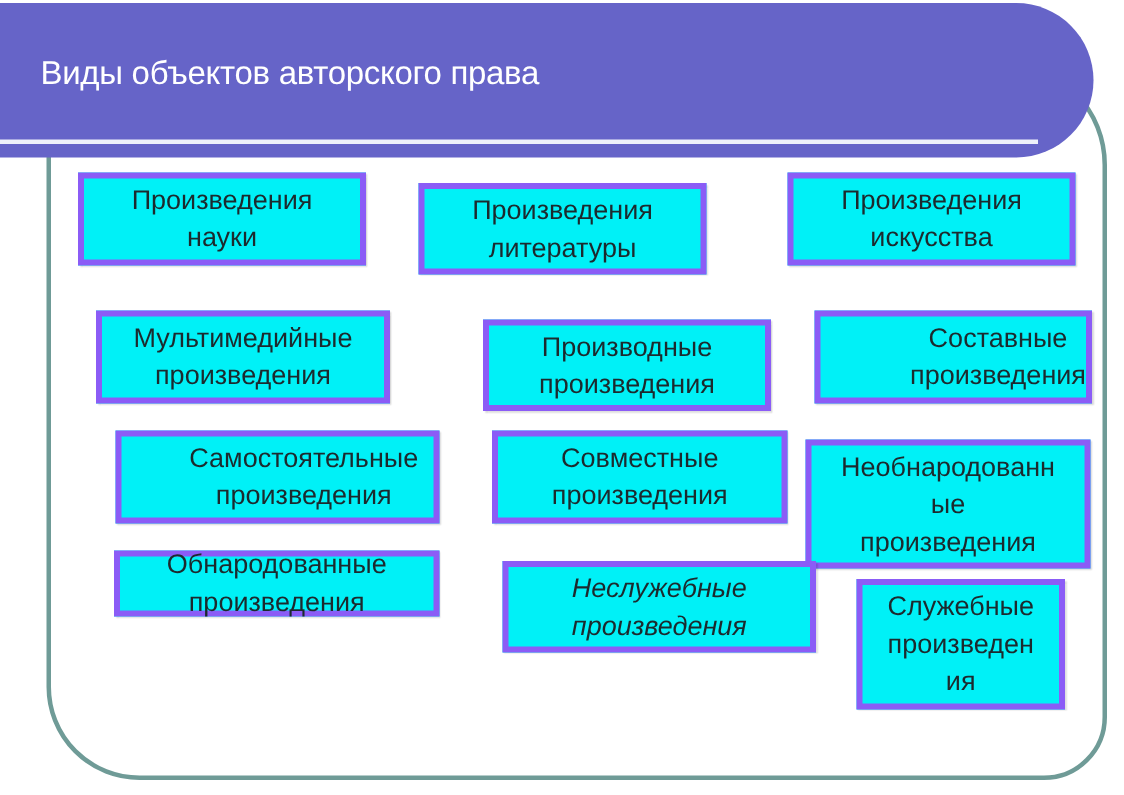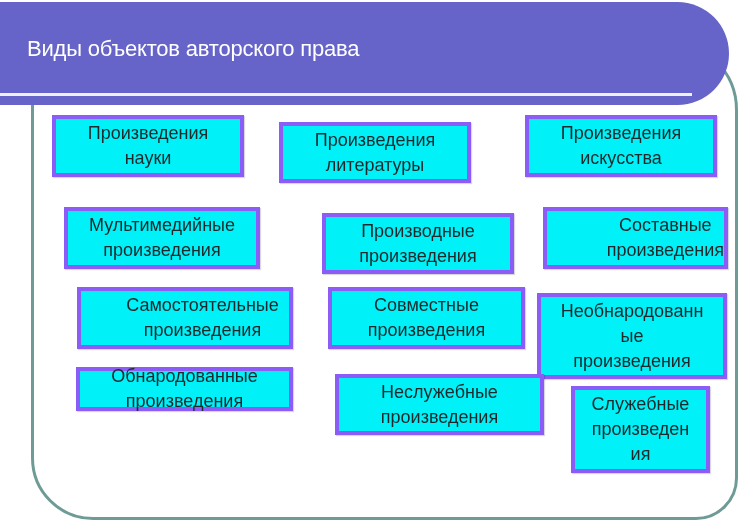--- a/index.html
+++ b/index.html
@@ -86,21 +86,21 @@
 <div class="box" style="left:537px;top:293px;width:190px;height:86px;">
   <span>Необнародованн
 ые
 произведения</span>
 </div>
 
 <div class="box" style="left:76px;top:367px;width:217px;height:44px;">
   <span>Обнародованные
 произведения</span>
 </div>
-<div class="box" style="left:335px;top:374px;width:209px;height:61px;">
+<div class="box" style="left:335px;top:374px;width:209px;height:61px;font-style:italic;">
   <span>Неслужебные
 произведения</span>
 </div>
 <div class="box" style="left:571px;top:386px;width:139px;height:87px;">
   <span>Служебные
 произведен
 ия</span>
 </div>
 
 </body></html>

